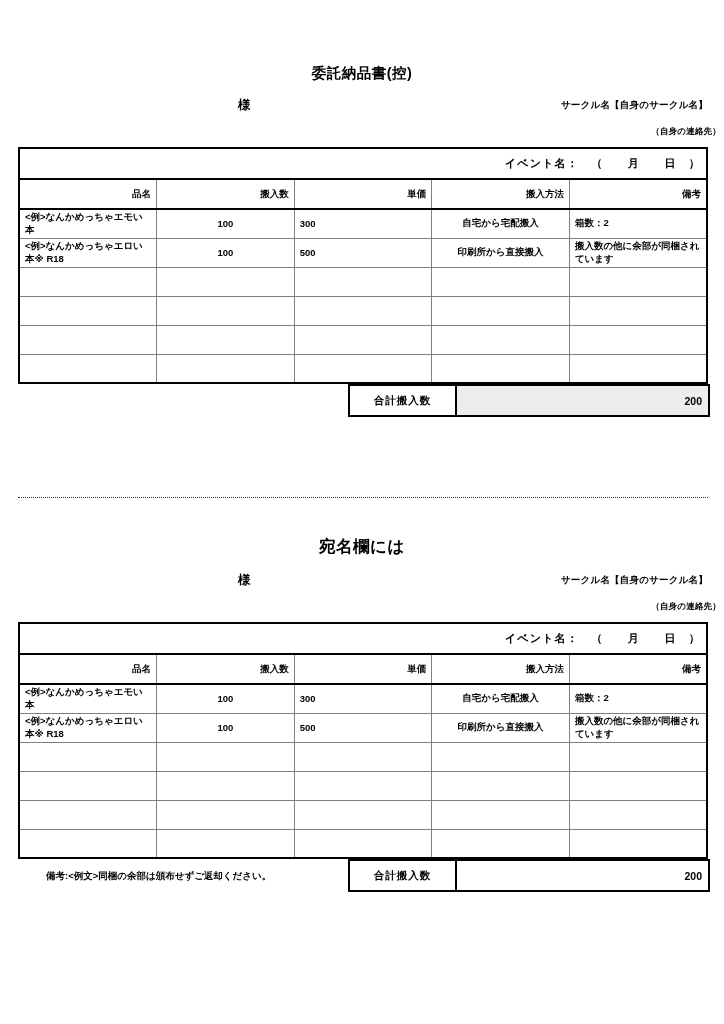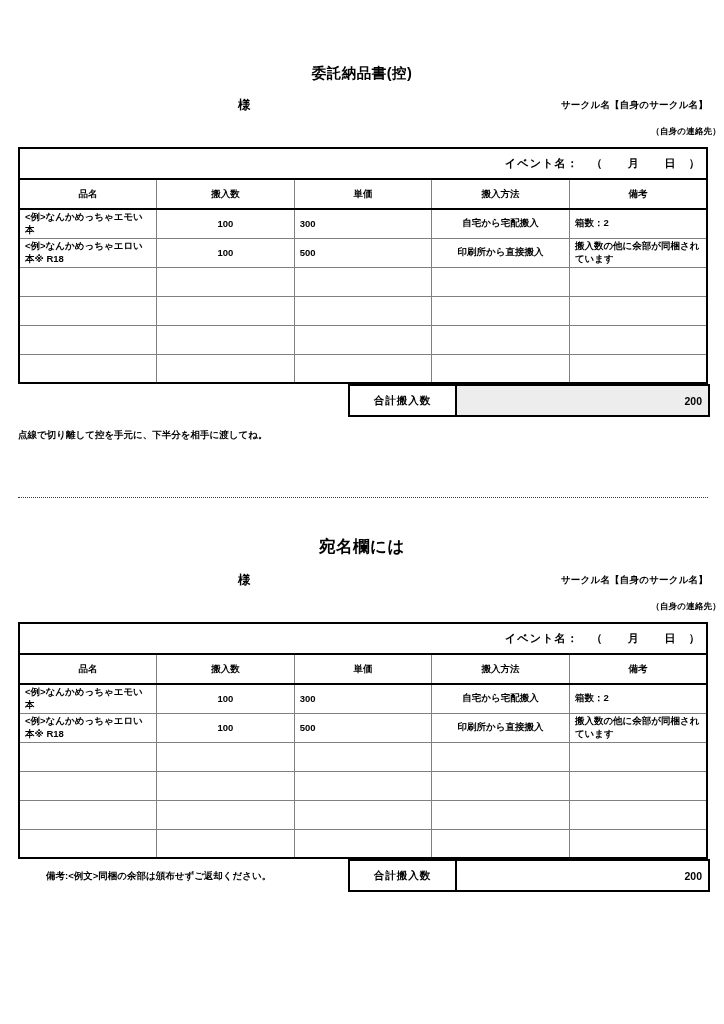--- a/index.html
+++ b/index.html
@@ -94,21 +94,21 @@
     vertical-align: middle;
   }
   .event-cell {
     text-align: right;
     font-size: 11px !important;
     height: 31px !important;
     border-bottom: 2px solid #000 !important;
     letter-spacing: 1.2px;
   }
   .hdr td {
-    text-align: center;
+    text-align: right;
     border-bottom: 2px solid #000 !important;
     height: 30px !important;
   }
   .c-name   { width: 236px; }
   .c-qty    { width: 50px;  text-align: center; }
   .c-price  { width: 43px;  text-align: left; }
   .c-method { width: 107px; text-align: center; }
   .c-note   { width: 250px; }
   .row-data td { border-top: 1px solid #4d4d4d; }
   .row-empty td { height: 29px; }
@@ -252,21 +252,20 @@
           <td class="c-qty"></td>
           <td class="c-price"></td>
           <td class="c-method"></td>
           <td class="c-note"></td>
         </tr>
       </tbody>
         </table>
     </div>
 
     <div class="bottom">
-      <div class="note-black">点線で切り離して控を手元に、下半分を相手に渡してね。</div>
       <table class="total">
         <tbody>
             <tr>
           <td class="total-label">合計搬入数</td>
           <td class="total-value fill-gray">200</td>
         </tr>
       </tbody>
         </table>
     </div>
   </div>

